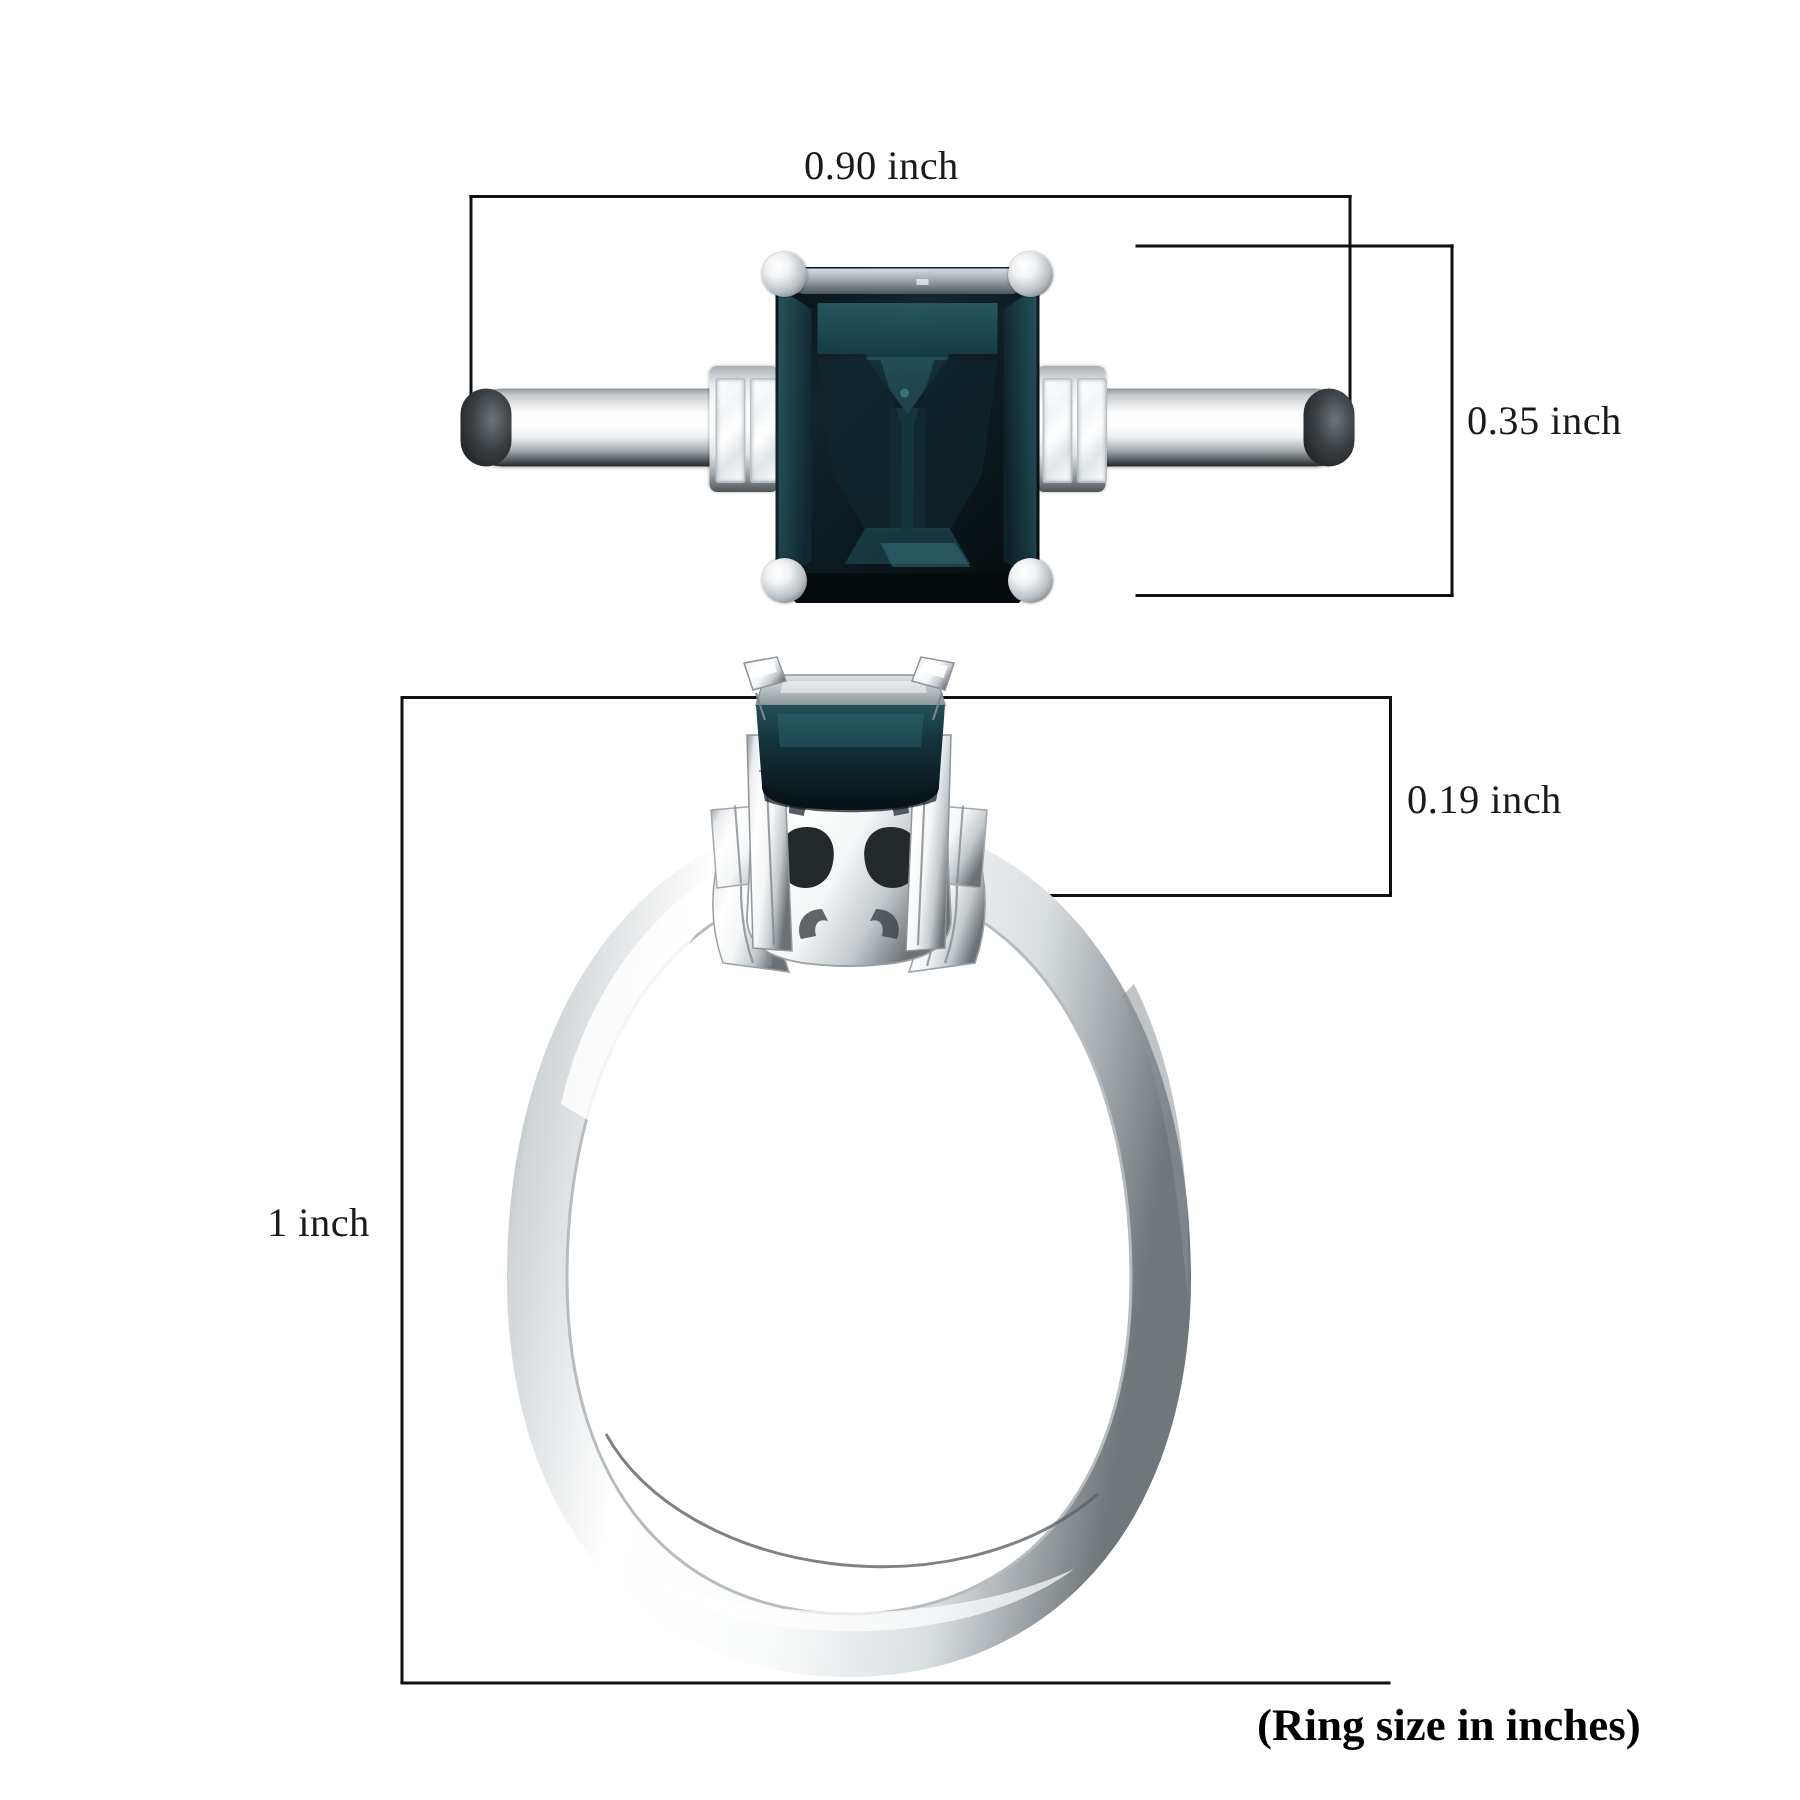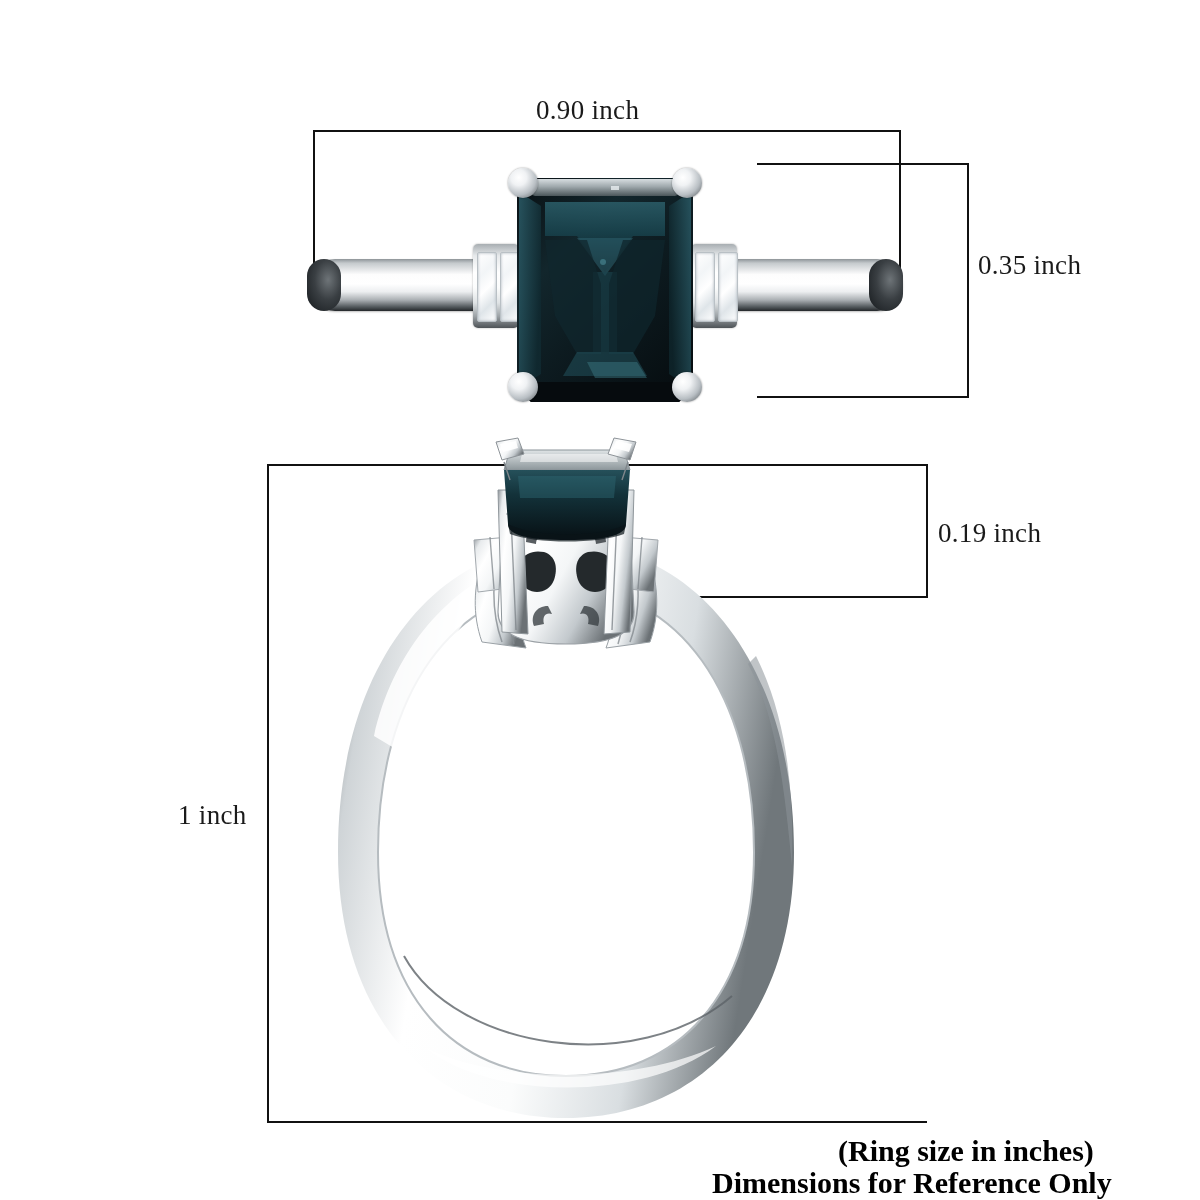--- a/index.html
+++ b/index.html
@@ -73,21 +73,21 @@
 <div id="stage">
 
   <div class="dimline dim-h" style="left:313px;top:130px;width:588px;"></div>
   <div class="dimline dim-v" style="left:313px;top:130px;height:172px;"></div>
   <div class="dimline dim-v" style="left:899px;top:130px;height:172px;"></div>
   <div class="dimlabel noselect" style="left:536px;top:95px;">0.90 inch</div>
 
   <div class="dimline dim-h" style="left:757px;top:163px;width:212px;"></div>
   <div class="dimline dim-h" style="left:757px;top:396px;width:212px;"></div>
   <div class="dimline dim-v" style="left:967px;top:163px;height:235px;"></div>
-  <div class="dimlabel noselect" style="left:978px;top:250px;">0.35 inch</div>
+  <div class="dimlabel noselect" style="left:978px;top:265px;">0.35 inch</div>
 
   <div class="dimline dim-h" style="left:268px;top:464px;width:660px;"></div>
   <div class="dimline dim-h" style="left:620px;top:596px;width:308px;"></div>
   <div class="dimline dim-v" style="left:926px;top:464px;height:134px;"></div>
   <div class="dimlabel noselect" style="left:938px;top:518px;">0.19 inch</div>
 
   <div class="dimline dim-v" style="left:267px;top:464px;height:658px;"></div>
   <div class="dimline dim-h" style="left:267px;top:1121px;width:660px;"></div>
   <div class="dimlabel noselect" style="left:178px;top:800px;">1 inch</div>
 
@@ -280,15 +280,14 @@
     <g>
       <path fill="url(#headMetal)" stroke="#8d9398" stroke-width="1" d="M210,6 L232,2 L238,18 L216,24 Z"></path>
       <path fill="url(#headMetal)" stroke="#8d9398" stroke-width="1" d="M350,6 L328,2 L322,18 L344,24 Z"></path>
       <path fill="#ffffff" opacity=".9" d="M214,8 L230,5 L232,12 L217,16 Z"></path>
       <path fill="#ffffff" opacity=".9" d="M346,8 L330,5 L328,12 L343,16 Z"></path>
       <path stroke="#7f868b" stroke-width="1.4" fill="none" d="M218,26 L224,44 M342,26 L336,44"></path>
     </g>
   </svg>
 
   <div class="caption" style="left:793px;top:1134px;font-size:30px;margin-left:45px;">(Ring size in inches)</div>
-  <div class="caption" style="left:712px;top:1166px;font-size:30px;">Dimensions for Reference Only</div>
 
 </div>
 
 </body></html>

